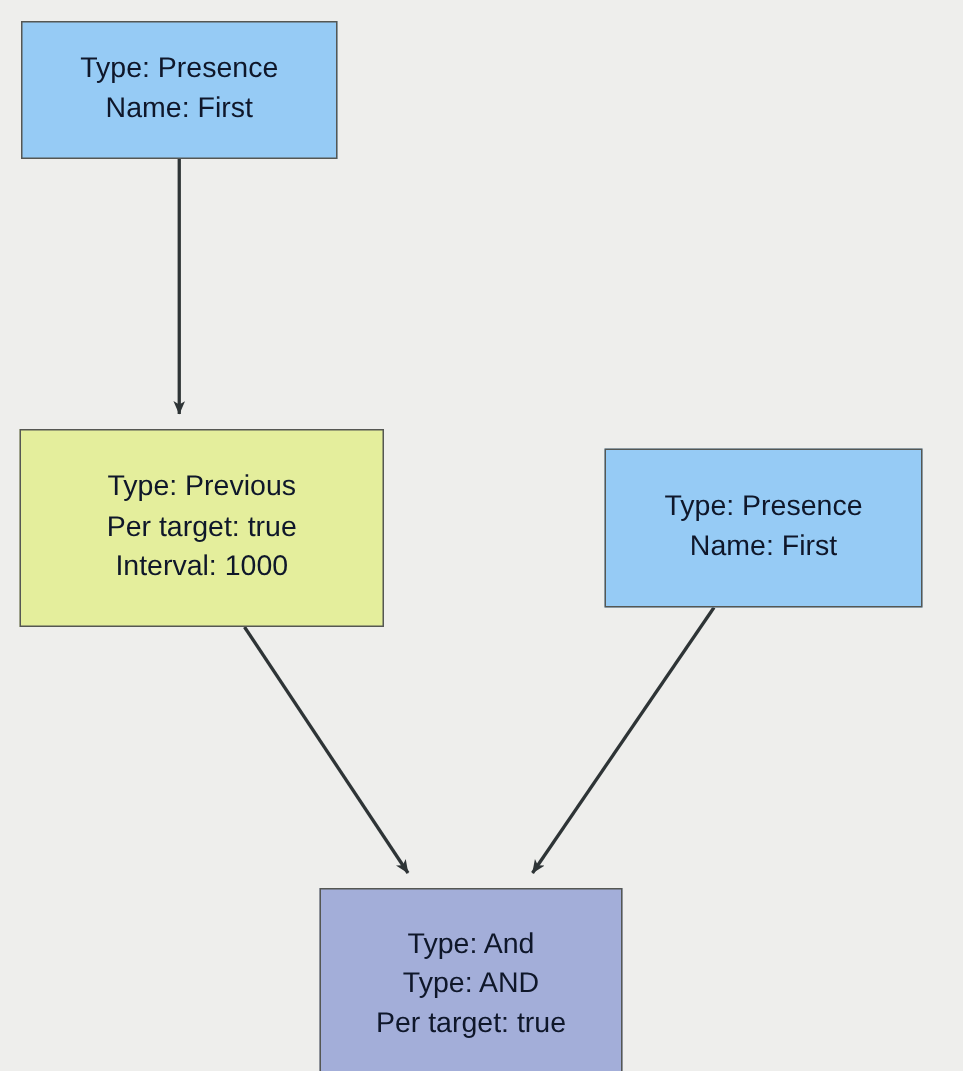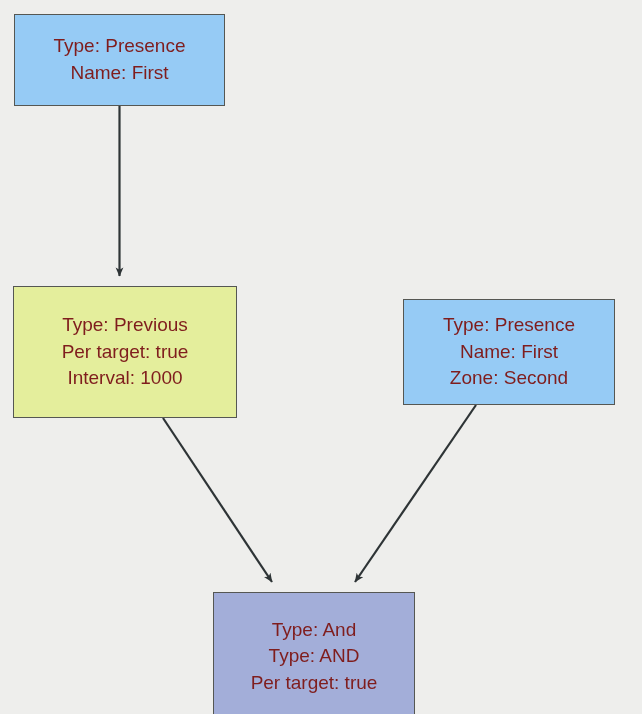--- a/index.html
+++ b/index.html
@@ -26,41 +26,41 @@
     height: 714px;
   }
   .node {
     position: absolute;
     box-sizing: border-box;
     border: 1px solid #555753;
     display: flex;
     flex-direction: column;
     align-items: center;
     justify-content: center;
-    color: #7f1d1d;
+    color: #0f172a;
     font-size: 19px;
     line-height: 26.6px;
     text-align: center;
     white-space: nowrap;
     z-index: 2;
   }
   .node .line {
     display: block;
   }
   .node-presence-first {
     left: 14px;
     top: 14px;
     width: 211px;
     height: 92px;
     background: #96cbf5;
   }
   .node-previous {
     left: 13px;
     top: 286px;
-    width: 224px;
+    width: 243px;
     height: 132px;
     background: #e4ee9c;
   }
   .node-presence-second {
     left: 403px;
     top: 299px;
     width: 212px;
     height: 106px;
     background: #96cbf5;
   }
@@ -104,21 +104,20 @@
 
   <div class="node node-previous">
     <span class="line">Type: Previous</span>
     <span class="line">Per target: true</span>
     <span class="line">Interval: 1000</span>
   </div>
 
   <div class="node node-presence-second">
     <span class="line">Type: Presence</span>
     <span class="line">Name: First</span>
-    <span class="line">Zone: Second</span>
   </div>
 
   <div class="node node-and">
     <span class="line">Type: And</span>
     <span class="line">Type: AND</span>
     <span class="line">Per target: true</span>
   </div>
 
 </div>
 

